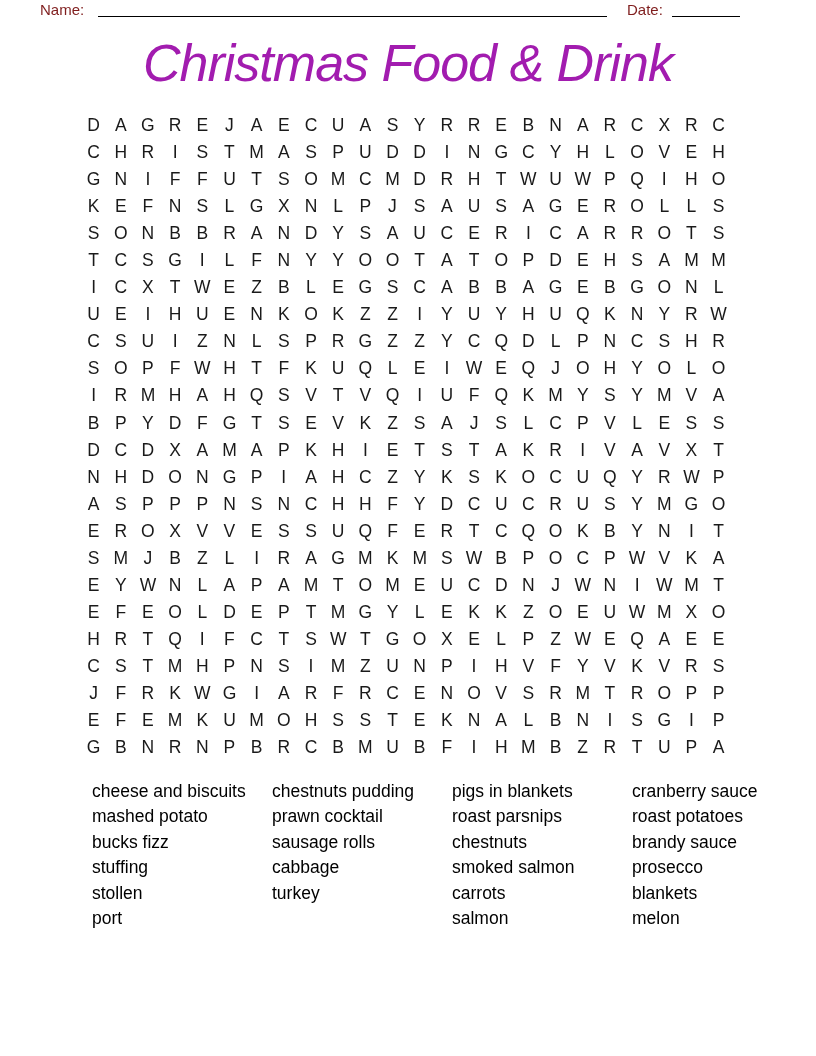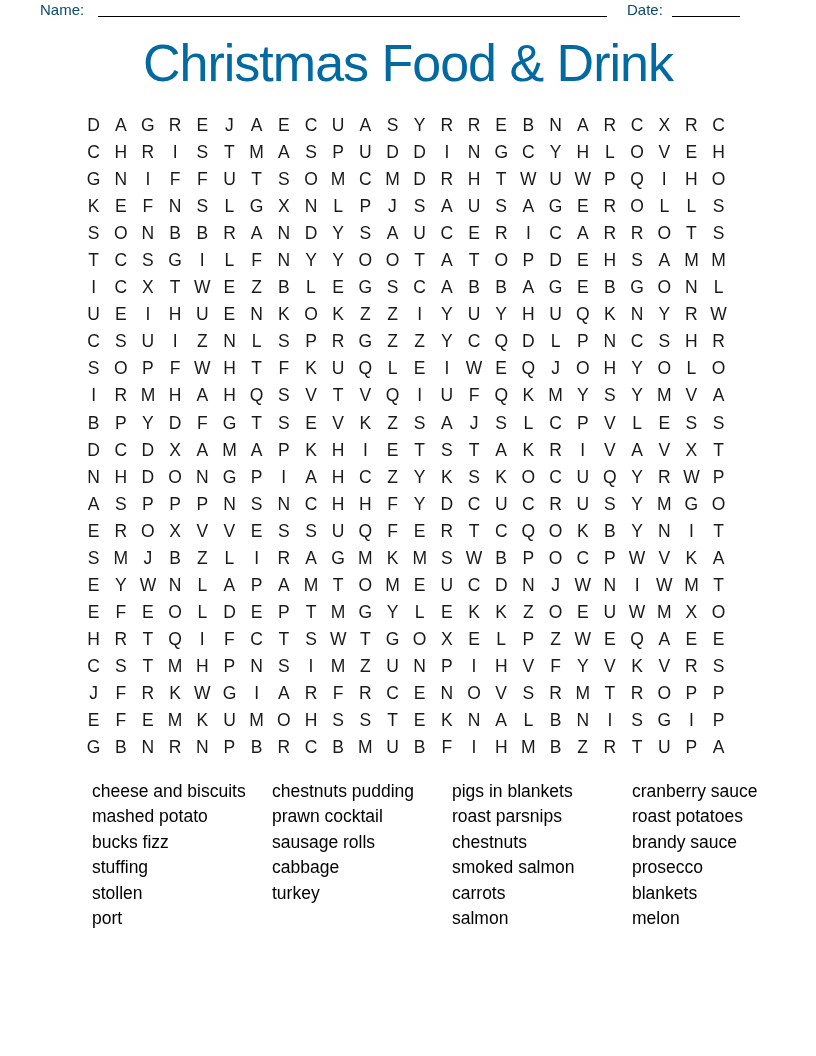--- a/index.html
+++ b/index.html
@@ -16,21 +16,21 @@
     position: absolute;
     inset: 0;
     background: #ffffff;
   }
 
   
   .hdr-label {
     position: absolute;
     font-size: 15px;
     line-height: 17px;
-    color: #0c4a6e;
+    color: #7f1d1d;
     white-space: nowrap;
   }
   #name-label { left: 40px; top: 1px; }
   #date-label { left: 627px; top: 1px; }
   .hdr-line {
     position: absolute;
     top: 16px;
     height: 1px;
     background: #000000;
   }
@@ -40,22 +40,23 @@
   
   .title {
     position: absolute;
     top: 33px;
     left: 0;
     width: 816px;
     text-align: center;
     font-size: 52px;
     font-weight: 500;
     letter-spacing: -1px;
-    color: #0369a1;
+    color: #a21caf;
     white-space: nowrap;
+    font-style: italic;
   }
 
   
   .grid {
     position: absolute;
     left: 80px;
     top: 112px;
     width: 652.2px;
     display: grid;
     grid-template-columns: repeat(24, 1fr);

